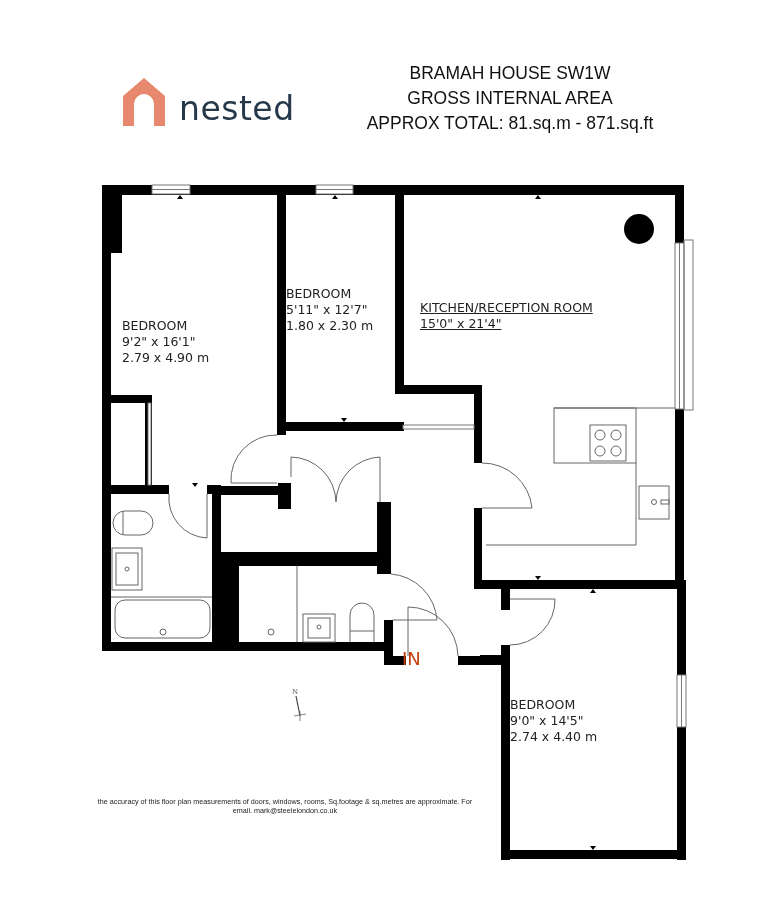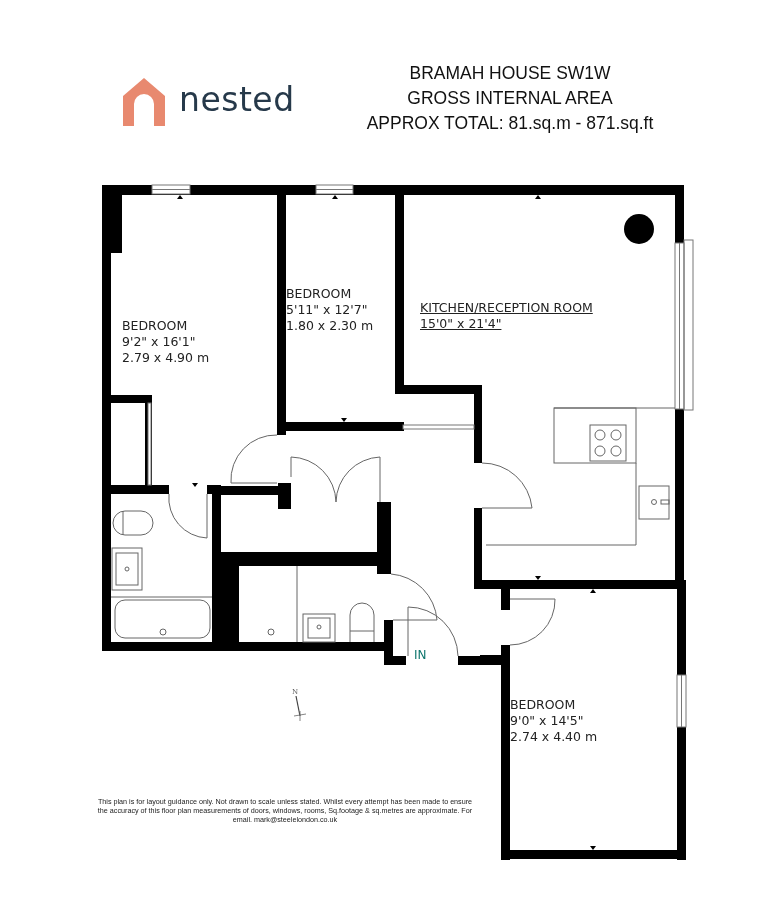--- a/index.html
+++ b/index.html
@@ -1,29 +1,29 @@
 <!DOCTYPE html>
 <html><head>
   <meta charset="utf-8">
   <style>
     html, body { margin: 0; padding: 0; background: #ffffff; }
     body { width: 782px; height: 900px; position: relative; overflow: hidden;
            font-family: "DejaVu Sans", sans-serif; color: #1a1a1a; }
-    .logo { position: absolute; left: 121px; top: 76px; display: flex; align-items: center; }
+    .logo { position: absolute; left: 121px; top: 76px; display: flex; align-items: flex-end; }
     .logo-text { font-family: "DejaVu Sans", sans-serif; font-size: 33px; color: #26394a;
                  letter-spacing: 0.5px; margin-left: 12px; margin-top: -6px; }
     .header { position: absolute; left: 330px; top: 60px; width: 360px; text-align: center;
               font-family: "Liberation Sans", sans-serif; font-size: 19px; line-height: 25px;
               color: #111; transform: scaleX(0.92); transform-origin: center top; }
     .header div { white-space: nowrap; }
     svg.plan { position: absolute; left: 0; top: 0; }
     .room-label { position: absolute; font-family: "DejaVu Sans", sans-serif;
                   font-size: 12.5px; line-height: 16px; color: #222; white-space: nowrap; }
-    .in-label { position: absolute; left: 414px; top: 648px; font-size: 12px;
-                font-family: "DejaVu Sans", sans-serif; color: #0f766e; }
+    .in-label { position: absolute; left: 402px; top: 648px; font-size: 18px;
+                font-family: "DejaVu Sans", sans-serif; color: #c2410c; }
     .disclaimer { position: absolute; left: 95px; top: 797px; width: 380px; text-align: center;
                   font-family: "Liberation Sans", sans-serif; font-size: 7.2px; line-height: 9.2px; color: #222; }
     .compass { position: absolute; left: 285px; top: 686px; }
   </style>
 </head>
 <body>
 
 <div class="logo">
   <svg width="46" height="52" viewBox="0 0 46 52">
     <path d="M2 50 V20 L23 2 L44 20 V50 H33 V28 A10 10 0 0 0 13 28 V50 Z" fill="#e8896f"></path>
@@ -185,16 +185,15 @@
 <div class="compass">
   <svg width="30" height="40" viewBox="0 0 30 40">
     <text x="7" y="8" font-size="7" fill="#555" font-family="DejaVu Serif, serif">N</text>
     <line x1="11" y1="10" x2="15" y2="30" stroke="#444" stroke-width="1.2"></line>
     <line x1="9" y1="30" x2="21" y2="28" stroke="#666" stroke-width="0.8"></line>
     <line x1="15" y1="25" x2="15" y2="35" stroke="#666" stroke-width="0.8"></line>
   </svg>
 </div>
 
 <div class="disclaimer">
-  <div>This plan is for layout guidance only. Not drawn to scale unless stated. Whilst every attempt has been made to ensure</div>
   <div>the accuracy of this floor plan measurements of doors, windows, rooms, Sq.footage &amp; sq.metres are approximate. For</div>
   <div>email. mark@steelelondon.co.uk</div>
 </div>
 
 </body></html>

